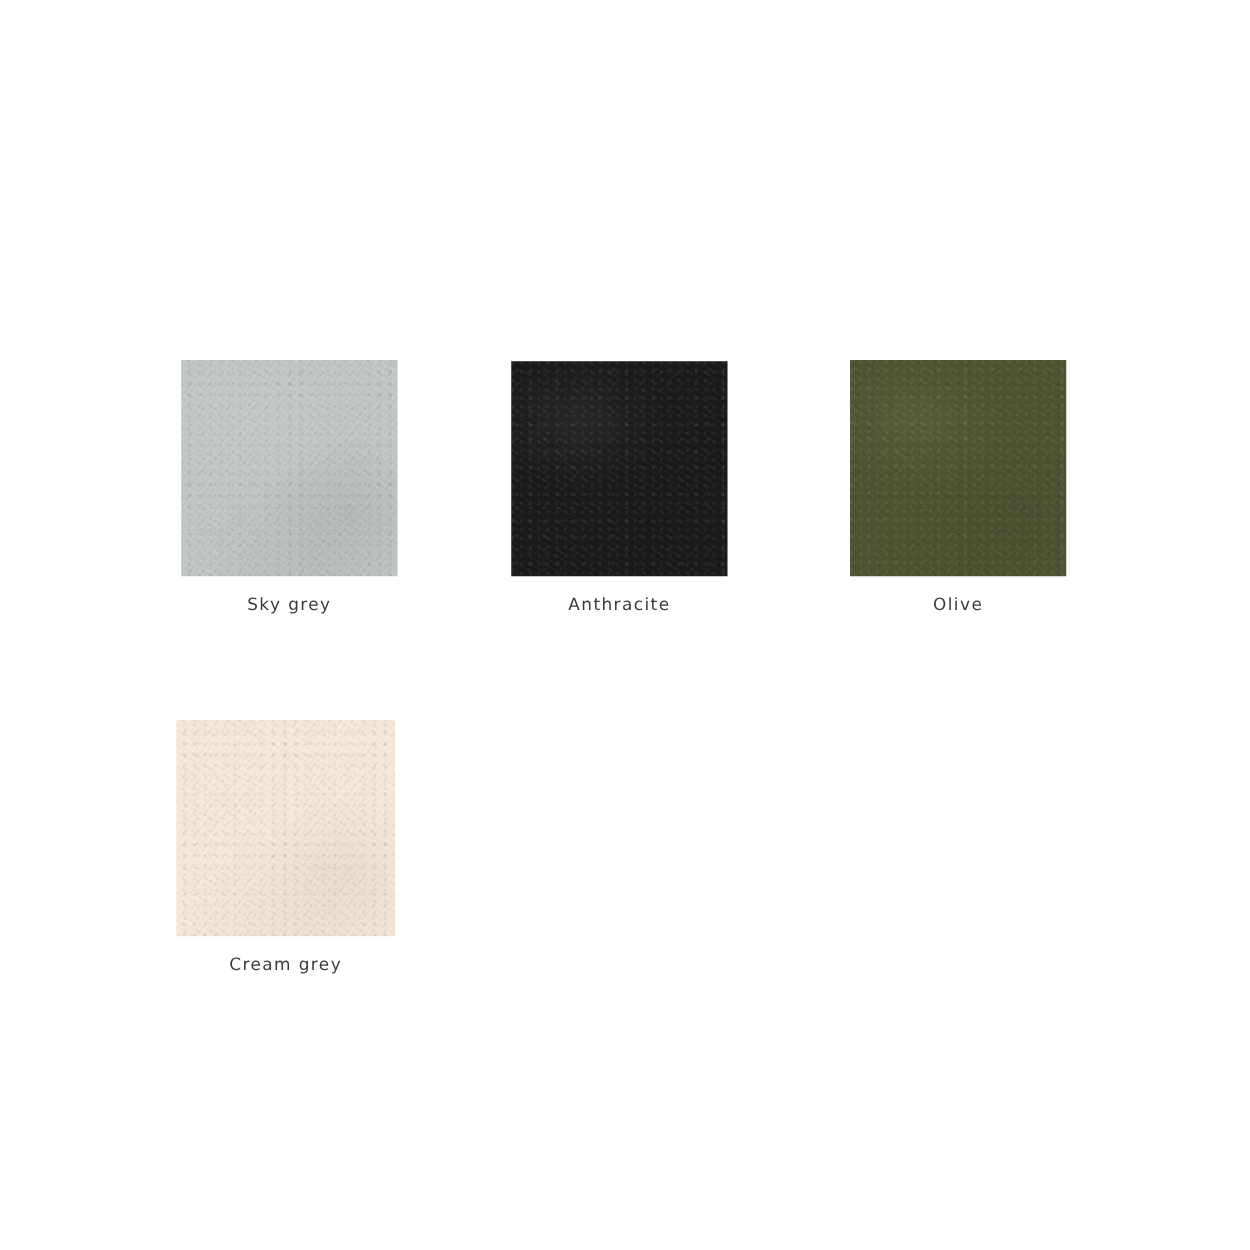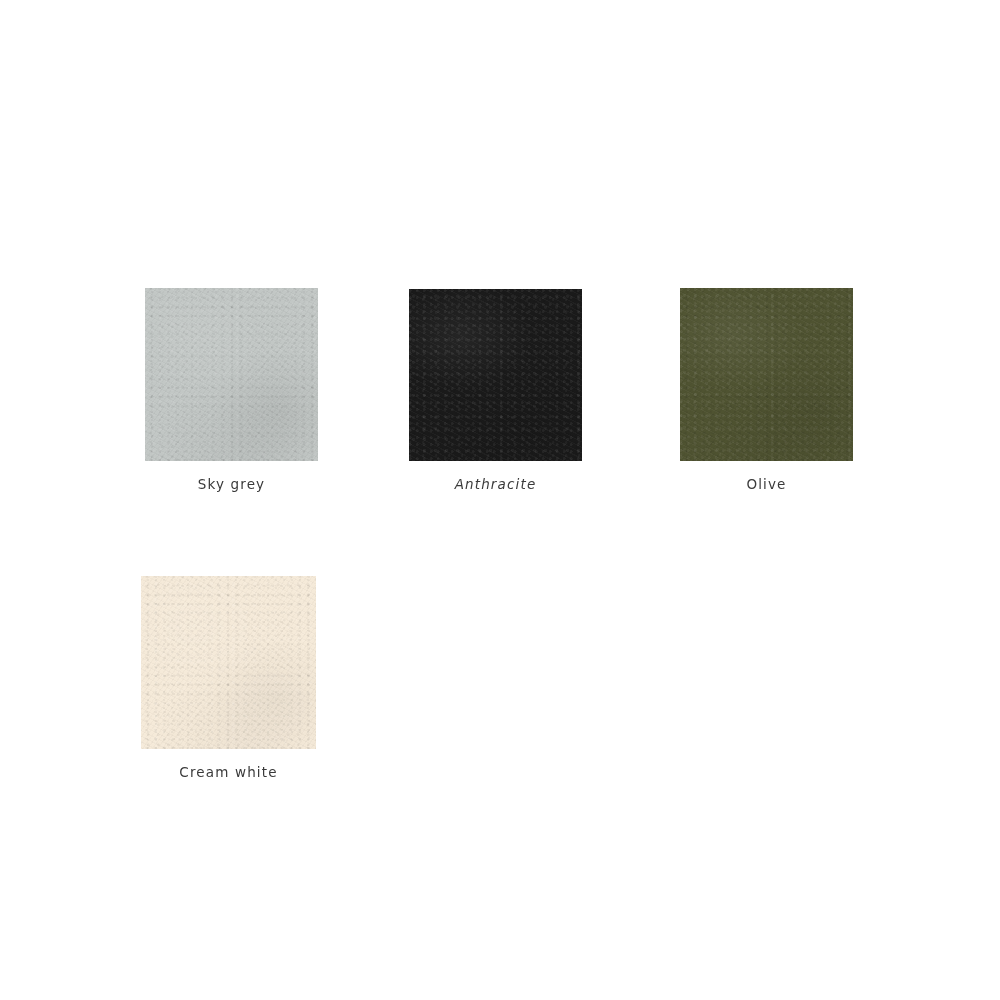--- a/index.html
+++ b/index.html
@@ -90,21 +90,21 @@
 
   <div class="swatch-cell" style="left:145px; top:288px; width:173px;">
     <div class="swatch" style="width:173px; height:173px; background-color:#c2c7c5;">
       <span class="tex tex-a"></span>
       <span class="tex tex-b"></span>
       <span class="tex tex-c"></span>
     </div>
     <div class="swatch-label" style="color: rgb(58, 58, 58);">Sky grey</div>
   </div>
 
-  <div class="swatch-cell" style="left:409px; top:289px; width:173px;font-style:italic;">
+  <div class="swatch-cell" style="left:409px; top:289px; width:173px;">
     <div class="swatch" style="width:173px; height:172px; background-color:#1a1a1a;">
       <span class="tex tex-a" style="opacity:1.9;"></span>
       <span class="tex tex-b" style="opacity:1.6;"></span>
       <span class="tex tex-c"></span>
     </div>
     <div class="swatch-label" style="color: rgb(58, 58, 58);">Anthracite</div>
   </div>
 
   <div class="swatch-cell" style="left:680px; top:288px; width:173px;">
     <div class="swatch" style="width:173px; height:173px; background-color:#4f5331;">
@@ -114,16 +114,16 @@
     </div>
     <div class="swatch-label" style="color: rgb(58, 58, 58); text-align: center;">Olive</div>
   </div>
 
   <div class="swatch-cell" style="left:141px; top:576px; width:175px;">
     <div class="swatch" style="width:175px; height:173px; background-color:#f5ead9;">
       <span class="tex tex-a" style="opacity:1.25;"></span>
       <span class="tex tex-b" style="opacity:0.85;"></span>
       <span class="tex tex-c" style="opacity:0.7;"></span>
     </div>
-    <div class="swatch-label" style="color: rgb(58, 58, 58);">Cream white</div>
+    <div class="swatch-label" style="color: rgb(58, 58, 58);">Cream grey</div>
   </div>
 
 </div>
 
 </body></html>

